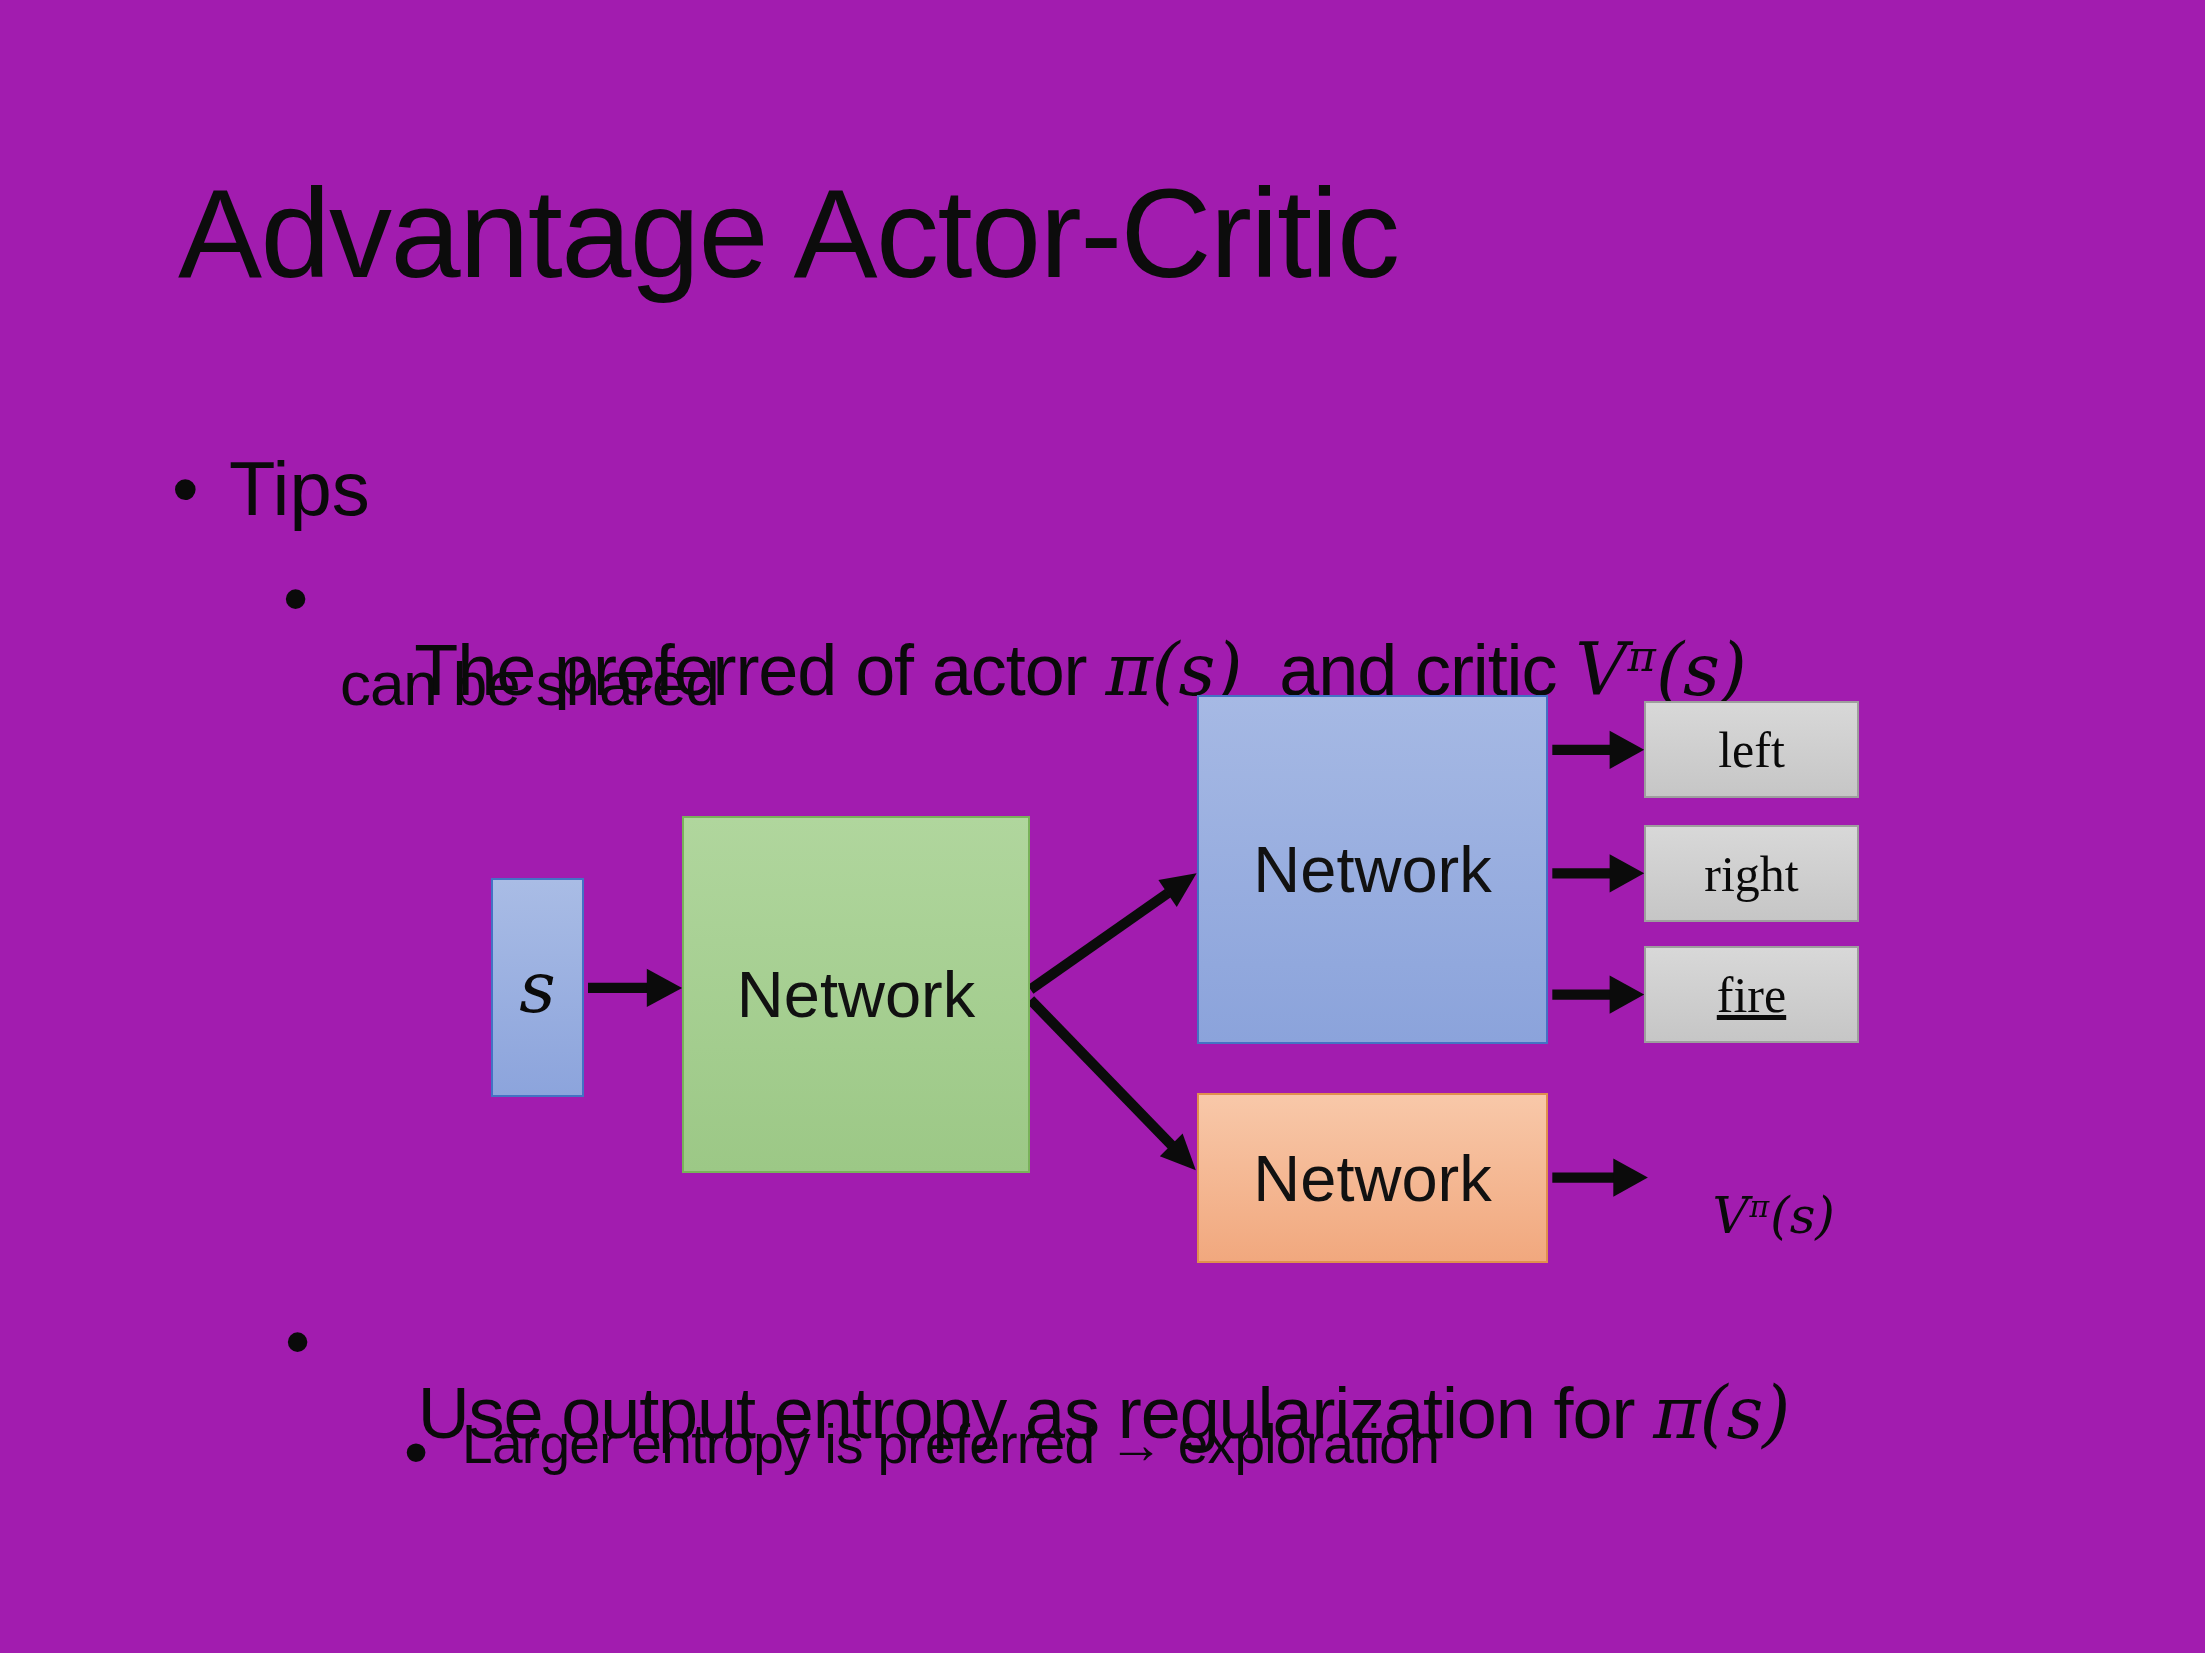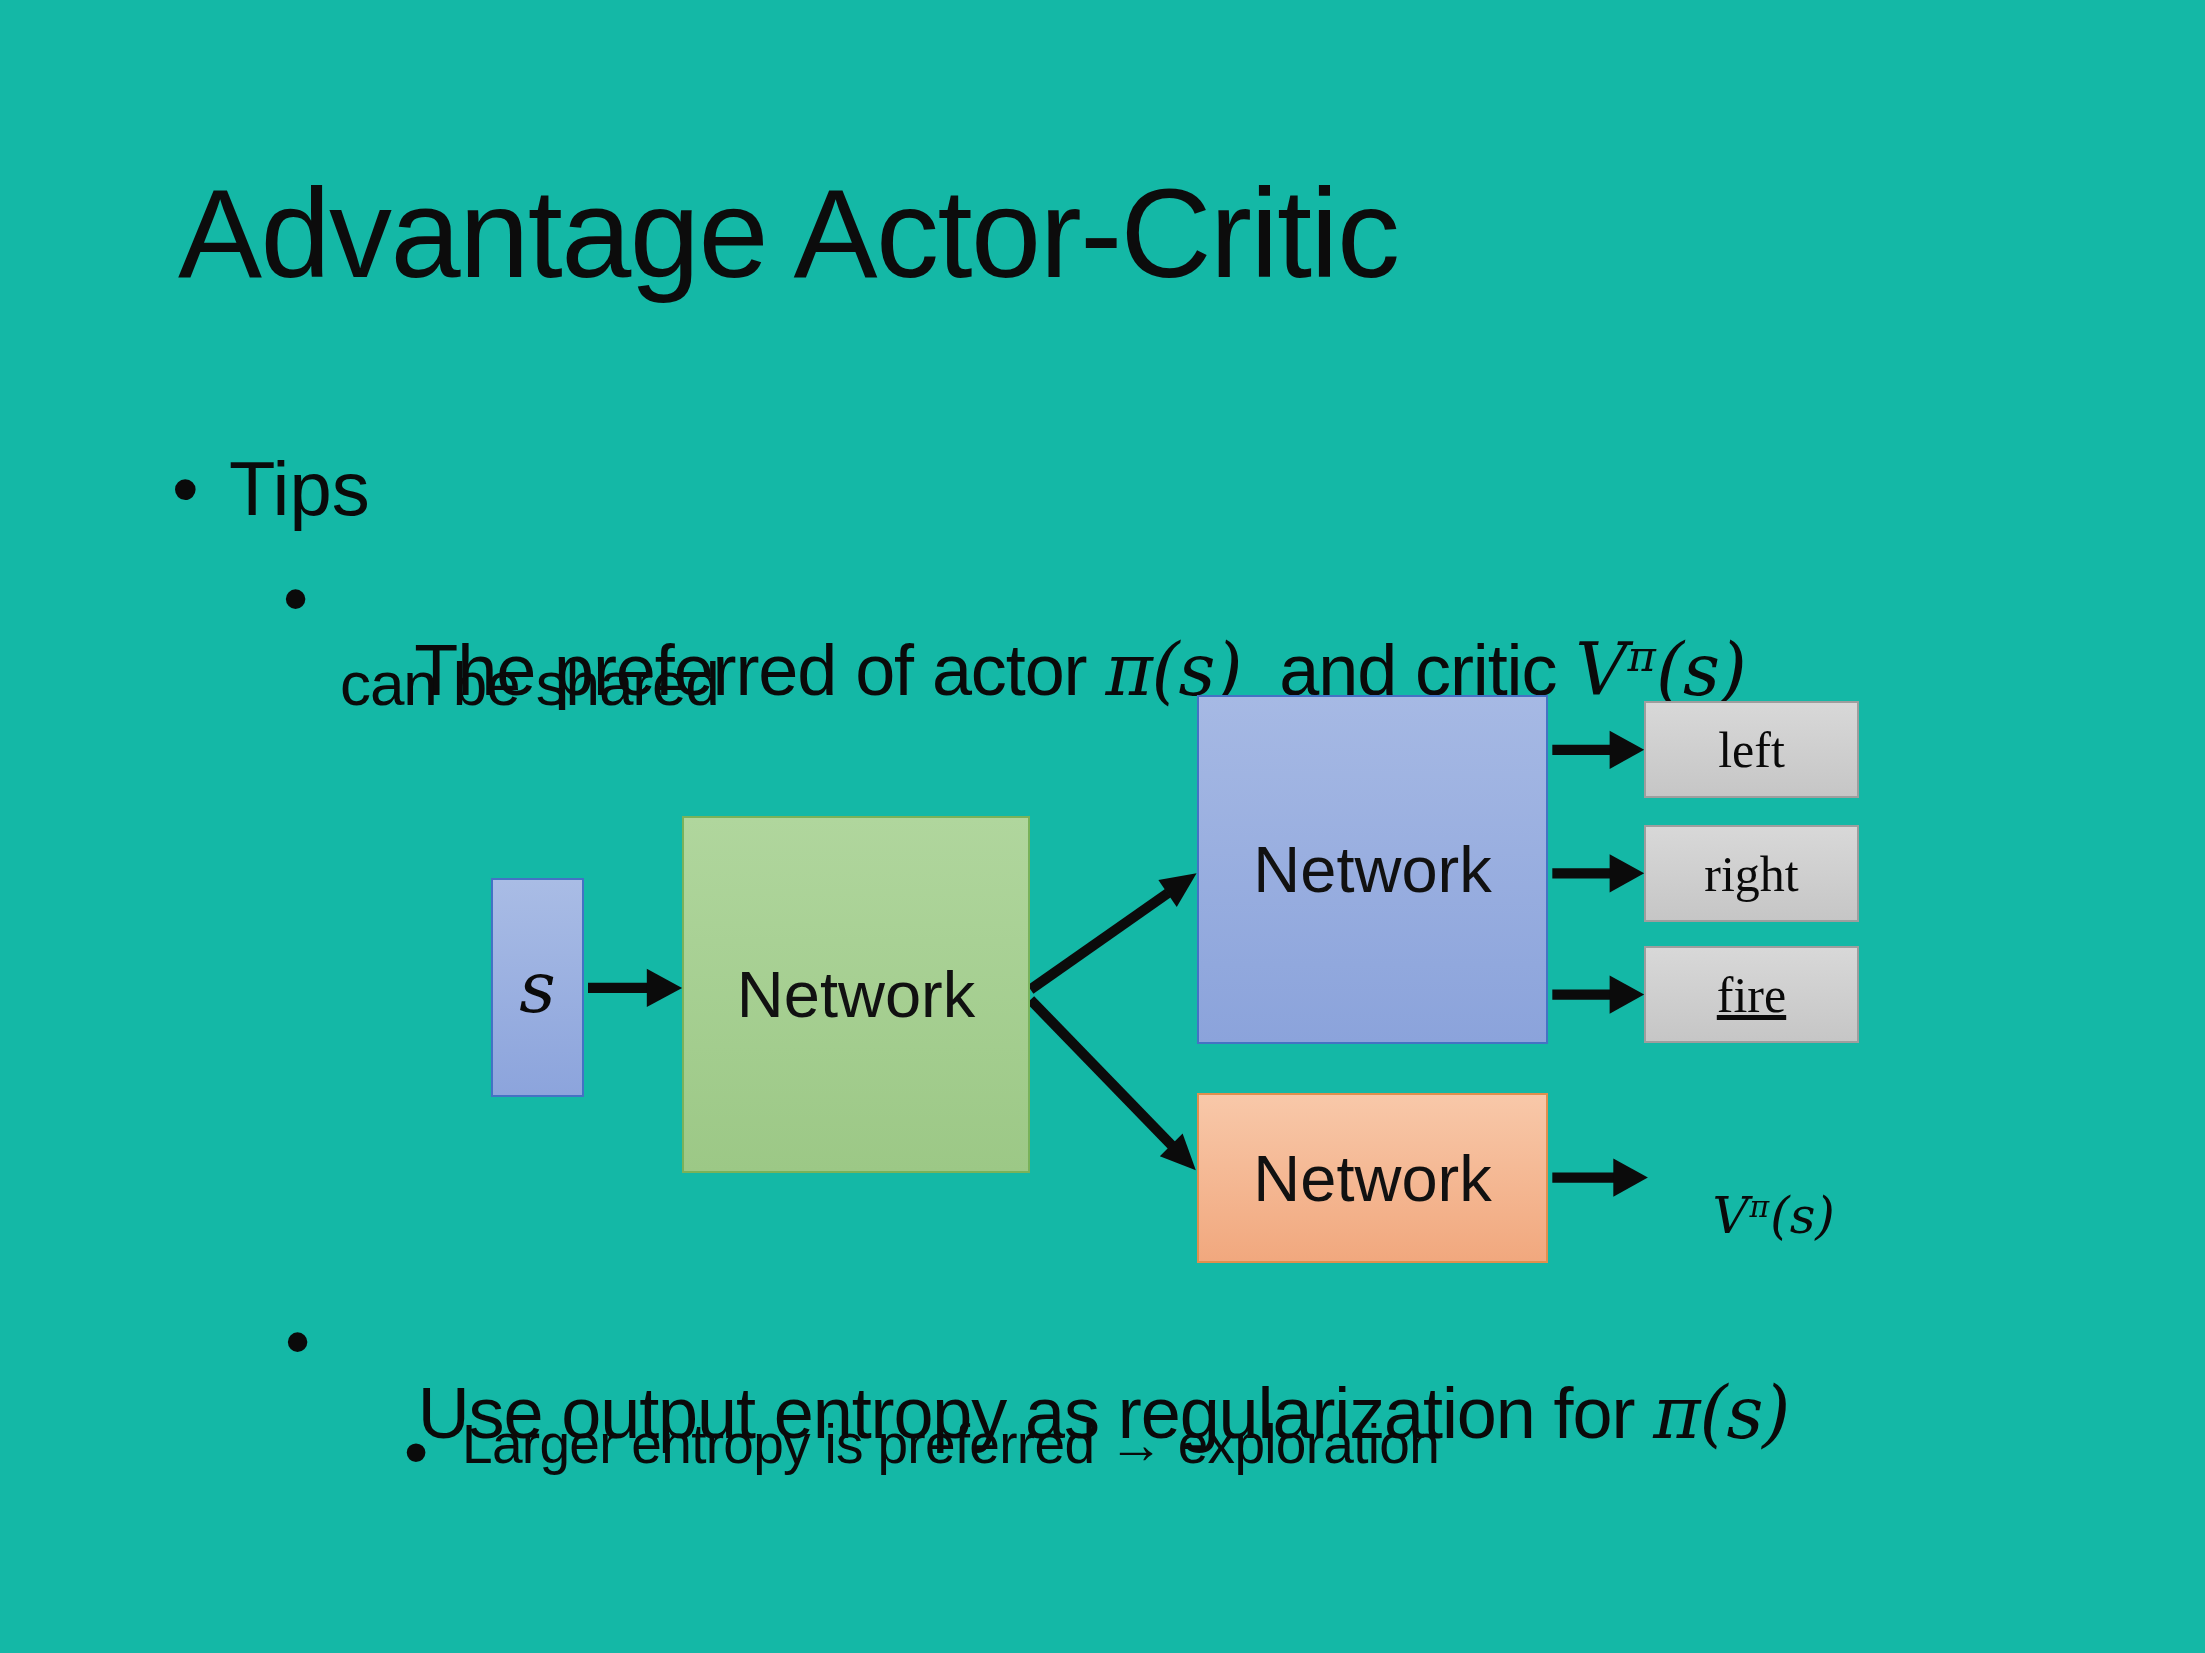--- a/index.html
+++ b/index.html
@@ -1,17 +1,17 @@
 <!DOCTYPE html>
 <html style="--c-stateFillTop: #a9bce5; --c-stateFillBottom: #8ca4dc; --c-stateBorder: #4472c4; --c-sharedFillTop: #b0d69d; --c-sharedFillBottom: #9cc886; --c-sharedBorder: #79b25a; --c-actorFillTop: #a6b9e4; --c-actorFillBottom: #8ba3db; --c-actorBorder: #4472c4; --c-criticFillTop: #f8c8a9; --c-criticFillBottom: #f1a87e; --c-criticBorder: #e08f4e; --c-actionFillTop: #d8d8d8; --c-actionFillBottom: #c6c6c6; --c-actionBorder: #9e9e9e; --c-arrow: #0b0b0b;font-size:11.8px"><head>
 <meta charset="utf-8">
 <style>
   html,body { margin:0; padding:0; background:#ffffff; }
   .slide {
-    position:relative; width:2205px; height:1654px; background:#14b8a6;
+    position:relative; width:2205px; height:1654px; background:#a21caf;
     font-family:"Liberation Sans","DejaVu Sans",sans-serif; color:#0a0a0a;
     overflow:hidden;
   }
   .abs { position:absolute; white-space:pre; line-height:1; }
   .title {
     left:178px; top:171px; font-size:126px; letter-spacing:-1.5px;
     font-weight:400; color:#0c0c0c;
   }
   .bullet-mark { position:absolute; line-height:1; color:#0a0a0a; }
   .math { font-family:"DejaVu Serif","Liberation Serif",serif; font-style:italic; }

